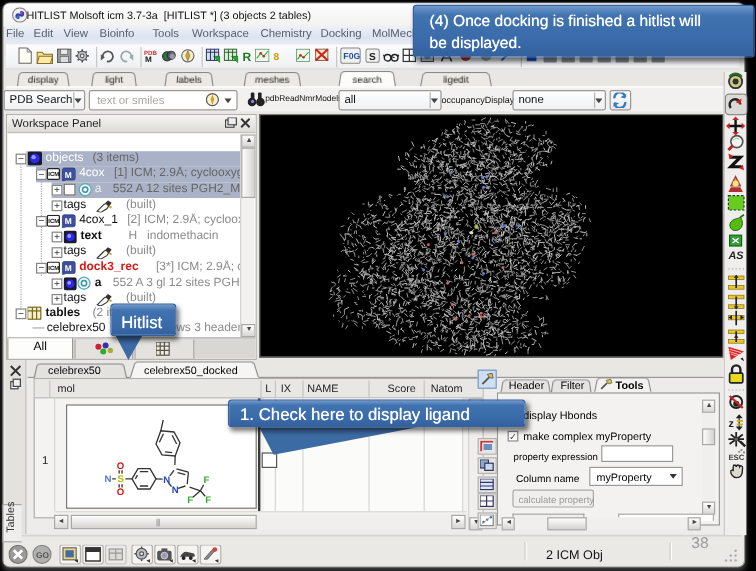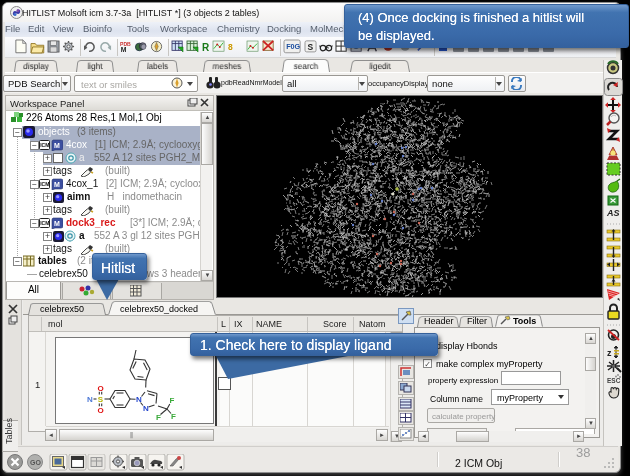--- a/index.html
+++ b/index.html
@@ -322,29 +322,20 @@
         </svg>
     </div>
 
     <div style="position:absolute;left:16px;top:30px;width:178px;height:13px;background:#a9b2c7"></div>
     <div style="position:absolute;left:24px;top:43px;width:170px;height:13px;background:#a9b2c7"></div>
     <div style="position:absolute;left:37px;top:56px;width:157px;height:13px;background:#a9b2c7"></div>
 
     <div style="position:absolute;left:11px;top:36px;width:1px;height:126px;border-left:1px dotted #aaa"></div>
     <div style="position:absolute;left:28px;top:49px;width:1px;height:85px;border-left:1px dotted #aaa"></div>
 
-    <div class="trow" style="top:16px;font-size:10px">
-        <svg width="13" height="12" style="position:absolute;left:5px;top:0">
-          <rect x="0" y="5" width="5" height="5" fill="#2a8f2a"></rect>
-          <rect x="6" y="5" width="5" height="5" fill="#39b539"></rect>
-          <rect x="3" y="0" width="5" height="5" fill="#7fd47f"></rect>
-          <rect x="8" y="1" width="4" height="4" fill="#2a8f2a"></rect>
-        </svg>
-        <span style="position:absolute;left:20px;color:#000">226 Atoms 28 Res,1 Mol,1 Obj</span>
-      </div>
     <div class="trow" style="top:30px">
         <span class="exp" style="left:7px;top:2px">−</span>
         <svg width="12" height="12" style="position:absolute;left:17px;top:0">
           <rect width="12" height="12" rx="2" fill="#1a1a33"></rect>
           <circle cx="6" cy="6" r="4" fill="#2a2aee"></circle>
           <circle cx="5" cy="5" r="1.8" fill="#9a9aff"></circle>
         </svg>
         <span style="position:absolute;left:32px;color:#fff">objects</span>
         <span class="gray" style="position:absolute;left:71px;color:#666">(3 items)</span>
       </div>
@@ -395,21 +386,21 @@
         <span style="position:absolute;left:60px;color:#111;font-weight:normal">4cox_1</span>
         <span style="position:absolute;left:100px;color:#8b8b8b">[2] ICM; 2.9Å; cyclooxyg</span>
       </div>
     <div class="trow" style="top:95px">
         <span class="exp" style="left:37px;top:2px">+</span>
         <svg width="11" height="11" style="position:absolute;left:47px;top:1px">
           <rect width="11" height="11" rx="2" fill="#1a1a33"></rect>
           <circle cx="5.5" cy="5.5" r="3.6" fill="#2a2aee"></circle>
           <circle cx="4.7" cy="4.7" r="1.6" fill="#9a9aff"></circle>
         </svg>
-        <span style="position:absolute;left:61px;color:#111;font-weight:bold">aimn</span>
+        <span style="position:absolute;left:61px;color:#111;font-weight:bold">text</span>
         <span style="position:absolute;left:101px;color:#8b8b8b">H&nbsp;&nbsp; indomethacin</span>
       </div>
     <div class="trow" style="top:108px">
         <span class="exp" style="left:37px;top:2px">+</span>
         <span style="position:absolute;left:47px;color:#111">tags</span>
         <svg width="14" height="11" style="position:absolute;left:74px;top:1px">
           <path d="M1 10 L6 5 Q8 3 9 4 L10 5 Q11 6 9 8 L4 11z" fill="#f8f8f4" stroke="#333" stroke-width=".9"></path>
           <path d="M8 3l2-2 3 2-2 3z" fill="#333"></path>
           <path d="M11 6l2 1" stroke="#c9a227" stroke-width="1.5"></path>
         </svg>

